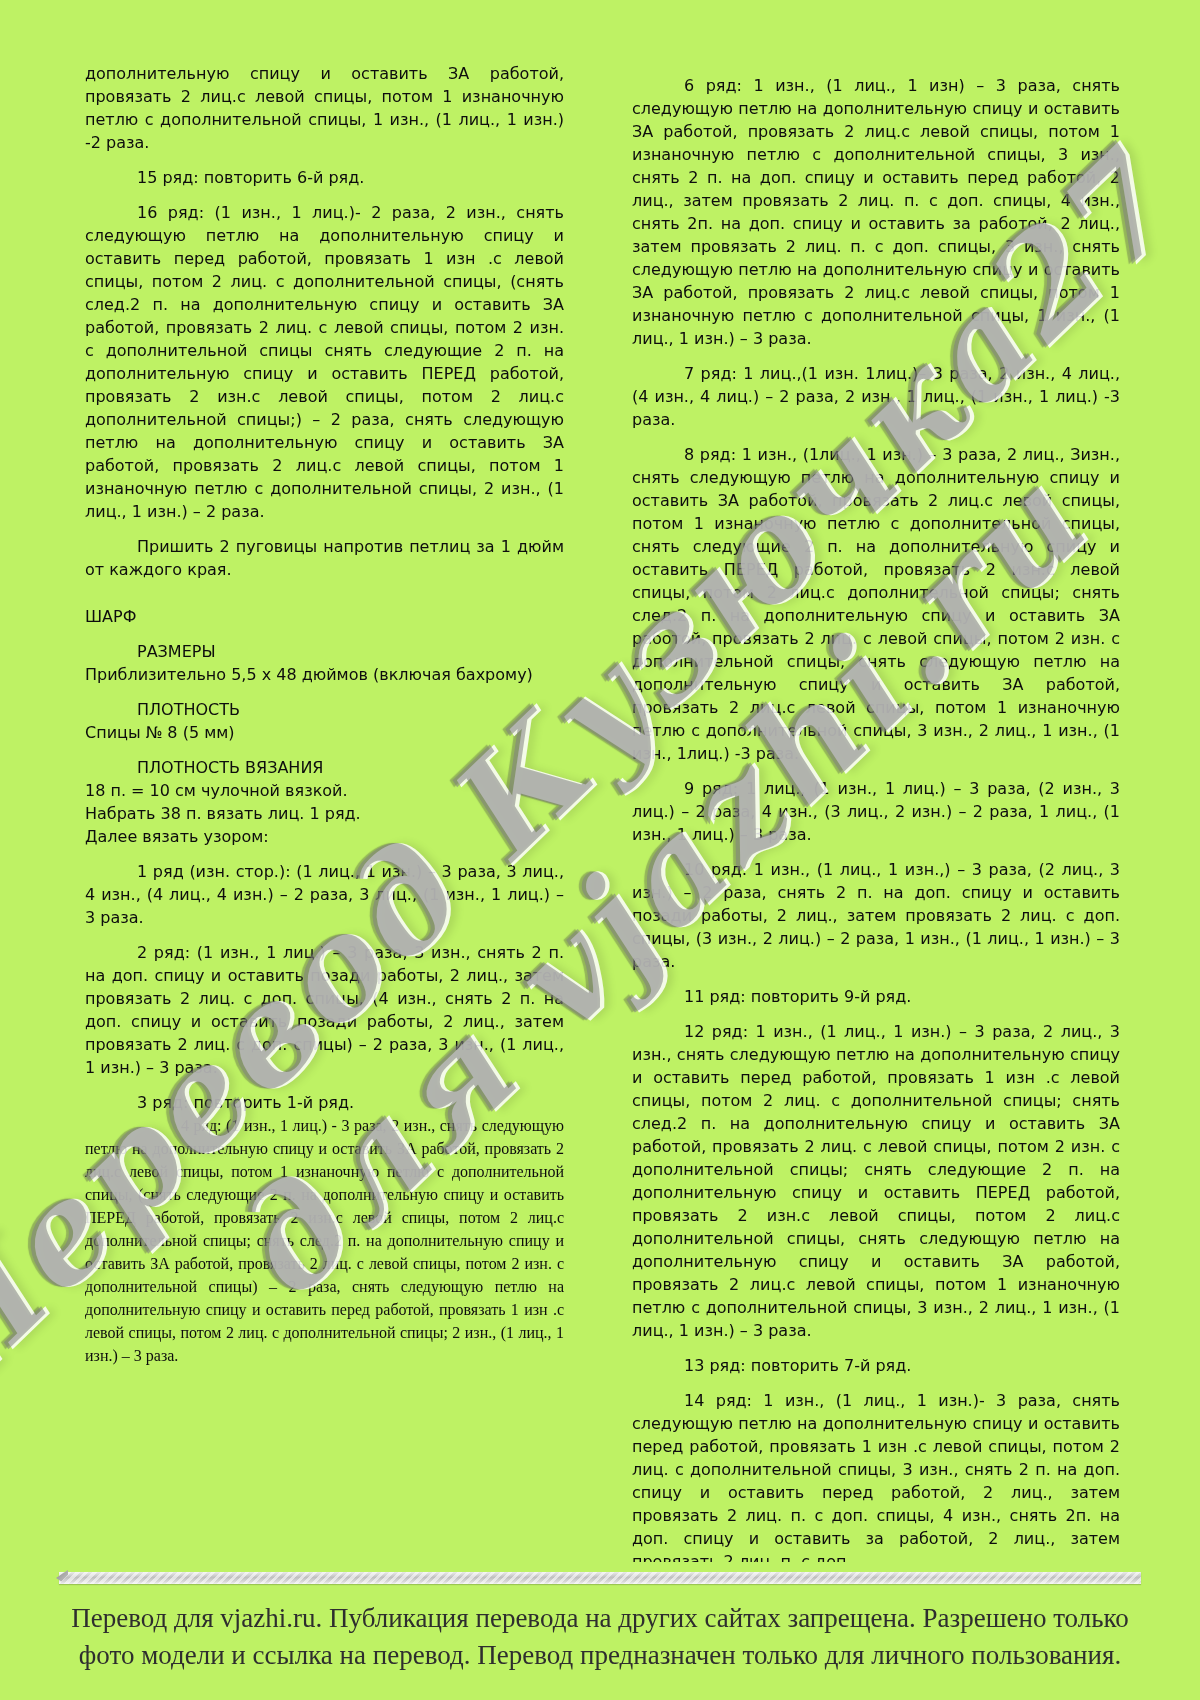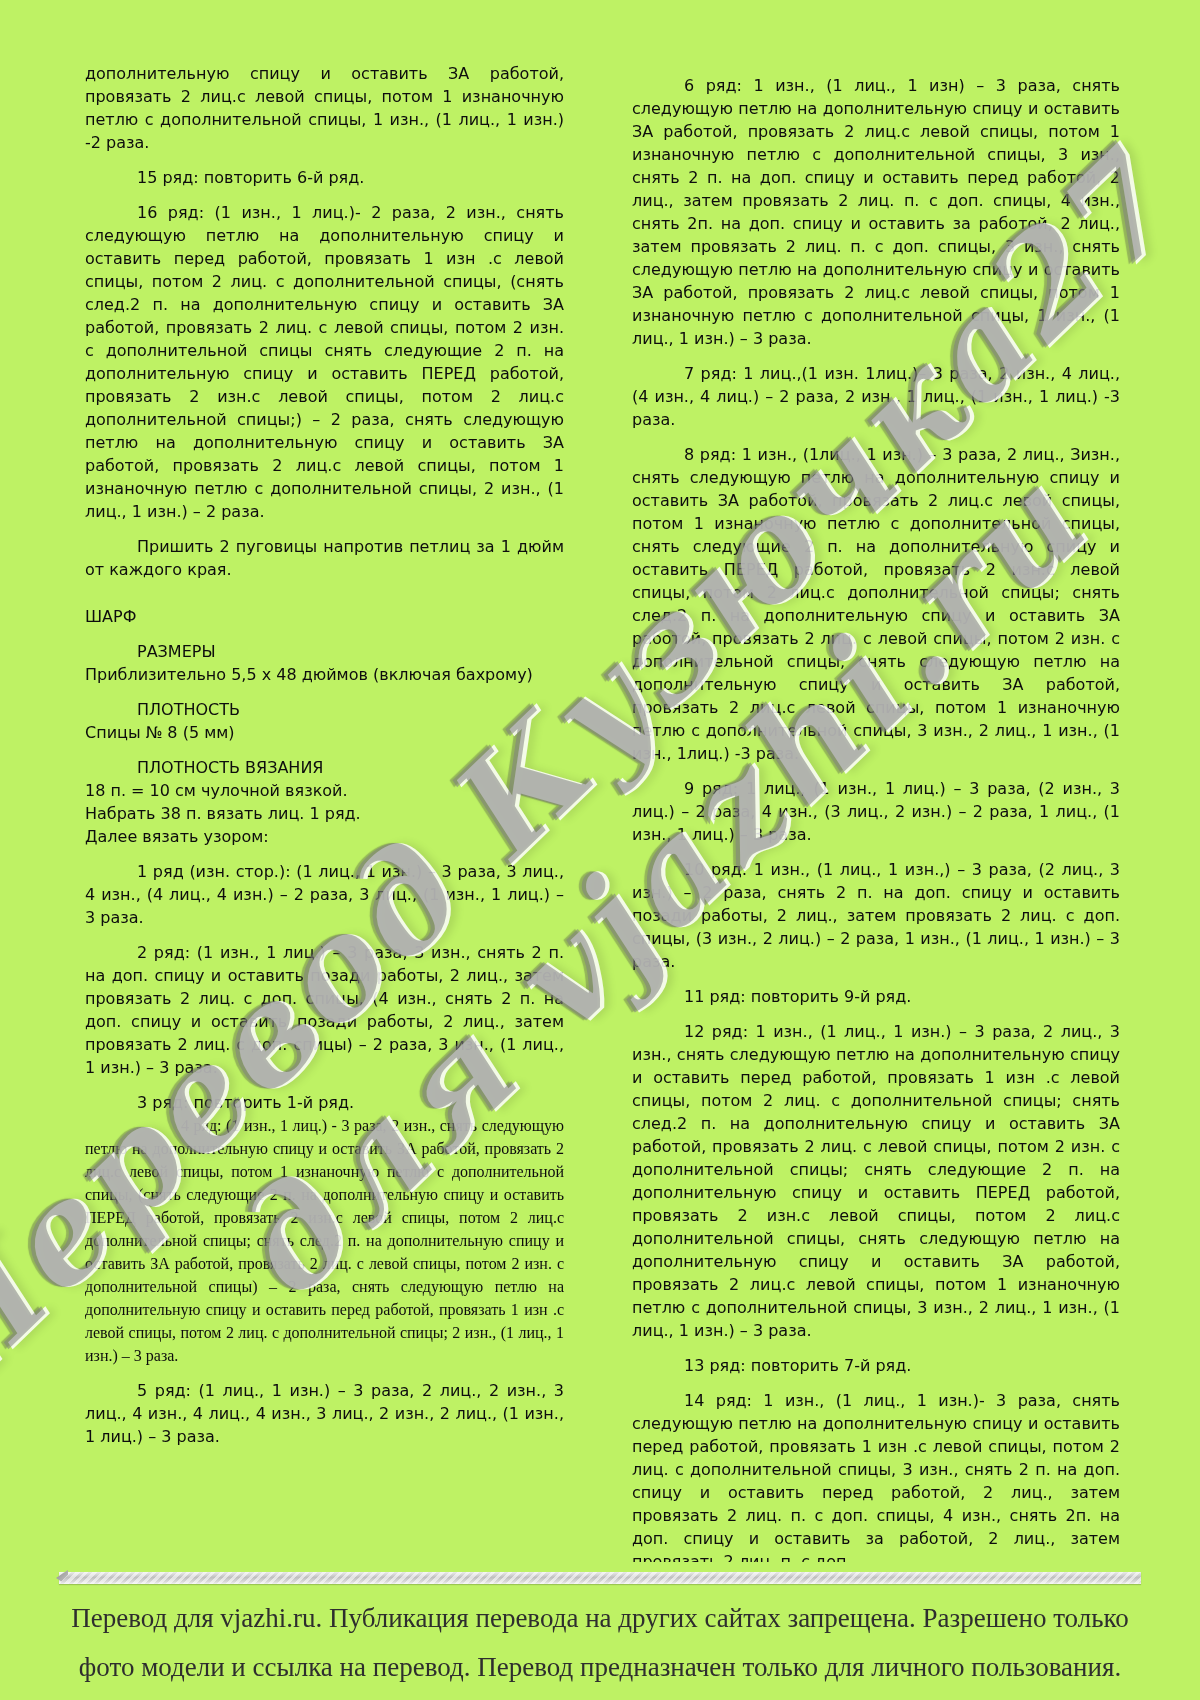--- a/index.html
+++ b/index.html
@@ -50,21 +50,21 @@
       linear-gradient(180deg,#ececec 0%,#bfbfbf 45%,#d9d9d9 80%,#f1f1f1 100%);
     box-shadow:0 1px 1px rgba(0,0,0,0.18);
   }
   .footer-bar::before{
     content:"";position:absolute;left:-3px;top:-2px;width:12px;height:16px;
     background:linear-gradient(135deg,#8a8a8a 0%,#b5b5b5 60%,transparent 61%);
     clip-path:polygon(0 50%, 100% 0, 100% 100%);
   }
   .footer-text{margin-top:16px;}
   .footer-line{
-    margin:12px;text-align:center;
+    margin:0;text-align:center;
     font-family:"Liberation Serif",serif;
     font-size:27px;line-height:37px;color:#2e2e2e;
   }
 </style>
 </head>
 <body>
 
 <div class="page">
 
   <div class="columns">
@@ -79,21 +79,20 @@
         <p class="para indent">ПЛОТНОСТЬ</p>
         <p class="para plain">Спицы № 8 (5 мм)</p>
         <p class="para indent">ПЛОТНОСТЬ ВЯЗАНИЯ</p>
         <p class="para plain">18 п. = 10 см чулочной вязкой.</p>
         <p class="para plain">Набрать 38 п. вязать лиц. 1 ряд.</p>
         <p class="para plain">Далее вязать узором:</p>
         <p class="para indent">1 ряд (изн. стор.): (1 лиц., 1 изн.) – 3 раза, 3 лиц., 4 изн., (4 лиц., 4 изн.) – 2 раза, 3 лиц., (1 изн., 1 лиц.) – 3 раза.</p>
         <p class="para indent">2 ряд: (1 изн., 1 лиц.) – 3 раза, 3 изн., снять 2 п. на доп. спицу и оставить позади работы, 2 лиц., затем провязать  2 лиц. с доп. спицы, (4 изн., снять 2 п. на доп. спицу и оставить позади работы, 2 лиц., затем провязать  2 лиц. с доп. спицы) – 2 раза, 3 изн., (1 лиц., 1 изн.) – 3 раза.</p>
         <p class="para indent">3 ряд: повторить 1-й ряд.</p>
         <p class="para indent-large">4 ряд: (1 изн., 1 лиц.) - 3 раза, 2 изн., снять следующую петлю на дополнительную спицу и оставить ЗА работой, провязать 2  лиц.с левой спицы, потом 1 изнаночную петлю с дополнительной спицы, (снять следующие 2 п. на дополнительную спицу и оставить ПЕРЕД работой, провязать 2 изн.с левой спицы, потом 2 лиц.с дополнительной спицы; снять след.2 п. на дополнительную спицу и оставить ЗА работой, провязать 2 лиц. с левой спицы, потом 2 изн. с дополнительной спицы) – 2 раза, снять следующую петлю на дополнительную спицу и оставить перед  работой, провязать 1 изн .с левой спицы, потом 2 лиц. с дополнительной спицы; 2 изн., (1 лиц., 1 изн.) – 3 раза.</p>
-        <p class="para indent">5 ряд: (1 лиц., 1 изн.) – 3 раза, 2 лиц., 2 изн., 3 лиц., 4 изн., 4 лиц., 4 изн., 3 лиц., 2 изн., 2 лиц., (1 изн., 1 лиц.) – 3 раза.</p>
       </div>
     <div class="column column-right">
         <p class="para indent">6 ряд: 1 изн., (1 лиц., 1 изн) – 3 раза, снять следующую петлю на дополнительную спицу и оставить ЗА работой, провязать 2  лиц.с левой спицы, потом 1 изнаночную петлю с дополнительной спицы, 3 изн., снять 2 п. на доп. спицу и оставить перед работой, 2 лиц., затем провязать 2 лиц. п. с доп. спицы, 4 изн., снять 2п. на доп. спицу и оставить за работой, 2 лиц., затем провязать 2 лиц. п. с доп. спицы, 3 изн., снять следующую петлю на дополнительную спицу и оставить ЗА работой, провязать 2  лиц.с левой спицы, потом 1 изнаночную петлю с дополнительной спицы, 1 изн., (1 лиц., 1 изн.) – 3 раза.</p>
         <p class="para indent">7 ряд: 1 лиц.,(1 изн.  1лиц.)– 3 раза, 2  изн., 4 лиц., (4 изн., 4 лиц.) – 2 раза, 2 изн., 1 лиц., (1 изн., 1 лиц.) -3 раза.</p>
         <p class="para indent">8 ряд: 1 изн., (1лиц., 1 изн.) – 3 раза, 2 лиц., Зизн., снять следующую петлю на дополнительную спицу и оставить ЗА работой, провязать 2  лиц.с левой спицы, потом 1 изнаночную петлю с дополнительной спицы, снять следующие 2 п. на дополнительную спицу и оставить ПЕРЕД работой, провязать 2 изн.с левой спицы, потом 2 лиц.с дополнительной спицы; снять след.2 п. на дополнительную спицу и оставить ЗА работой, провязать 2 лиц. с левой спицы, потом 2  изн. с дополнительной спицы, снять следующую петлю на дополнительную спицу и оставить ЗА работой, провязать 2  лиц.с левой спицы, потом 1 изнаночную петлю с дополнительной спицы, 3 изн., 2 лиц., 1 изн., (1 изн., 1лиц.) -3 раза.</p>
         <p class="para indent">9 ряд:  1 лиц., (1 изн., 1 лиц.) – 3 раза, (2 изн., 3 лиц.) – 2 раза, 4 изн., (3 лиц., 2 изн.) – 2 раза, 1 лиц., (1 изн., 1 лиц.) – 3 раза.</p>
         <p class="para indent">10 ряд: 1 изн., (1 лиц.,  1 изн.,) – 3 раза, (2 лиц., 3 изн.) – 2 раза, снять 2 п. на доп. спицу и оставить позади работы, 2 лиц., затем провязать  2 лиц. с доп. спицы, (3 изн., 2 лиц.) – 2 раза, 1 изн., (1 лиц., 1 изн.) – 3 раза.</p>
         <p class="para indent">11 ряд: повторить 9-й ряд.</p>
         <p class="para indent">12 ряд: 1 изн., (1 лиц., 1 изн.) – 3 раза, 2 лиц.,  3  изн.,  снять  следующую  петлю  на дополнительную спицу и оставить перед  работой, провязать 1 изн .с левой спицы, потом 2 лиц. с дополнительной  спицы;  снять  след.2  п.  на дополнительную спицу и оставить ЗА работой, провязать 2 лиц. с левой спицы, потом 2  изн. с дополнительной спицы; снять следующие 2 п. на дополнительную спицу и оставить ПЕРЕД работой, провязать 2 изн.с левой спицы, потом 2 лиц.с дополнительной спицы, снять следующую петлю на дополнительную спицу и оставить ЗА работой, провязать 2  лиц.с левой спицы, потом 1 изнаночную петлю с дополнительной спицы, 3 изн., 2 лиц., 1 изн., (1 лиц., 1 изн.) – 3 раза.</p>
         <p class="para indent">13 ряд: повторить 7-й ряд.</p>

